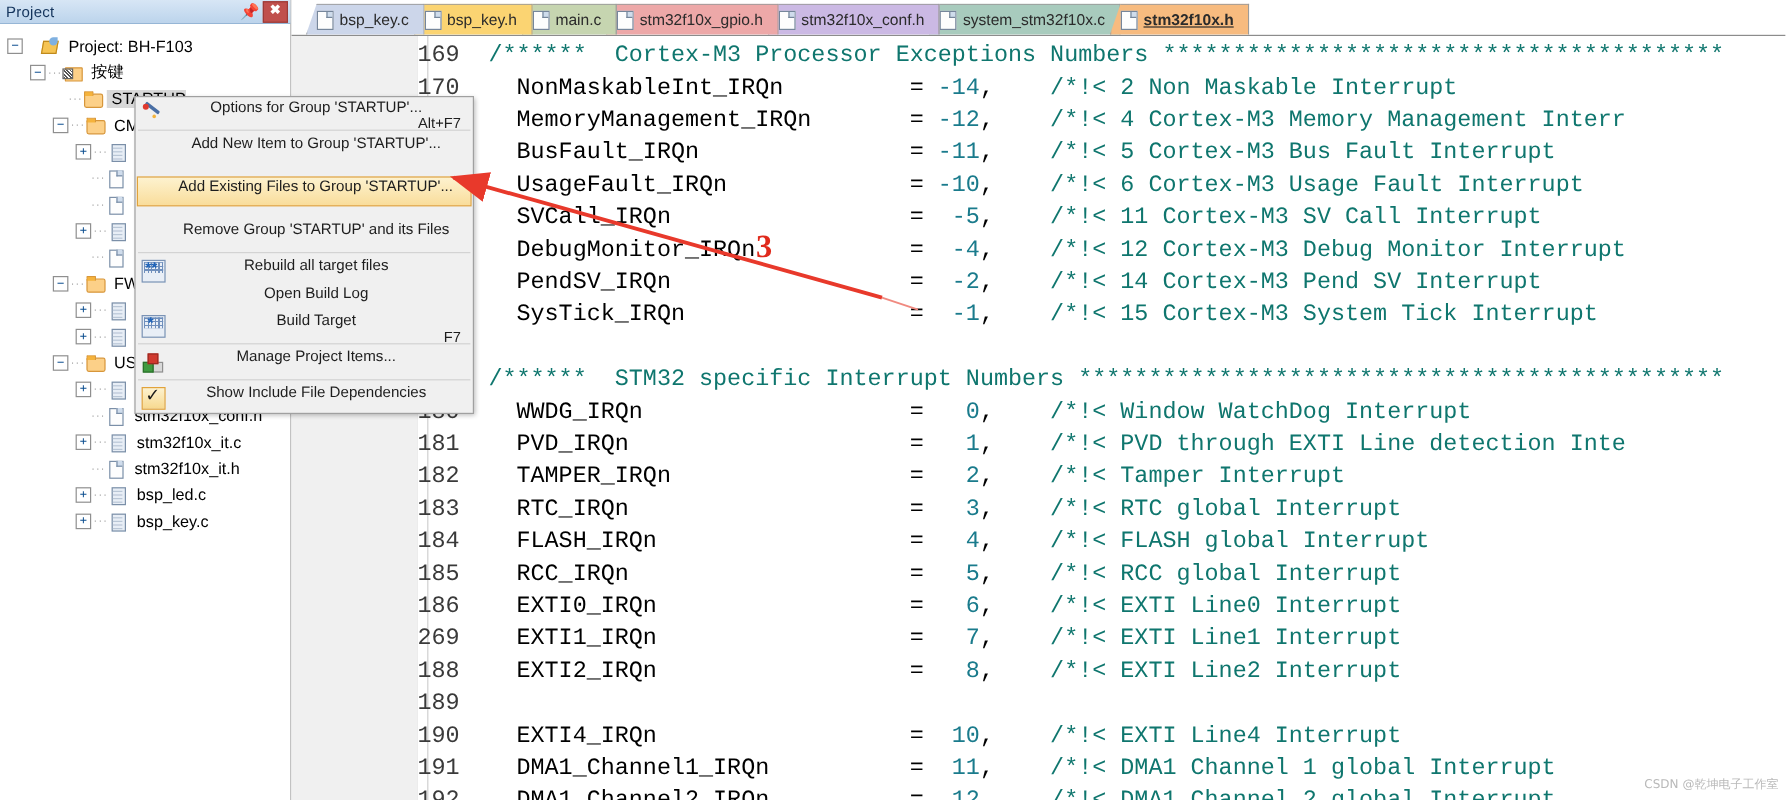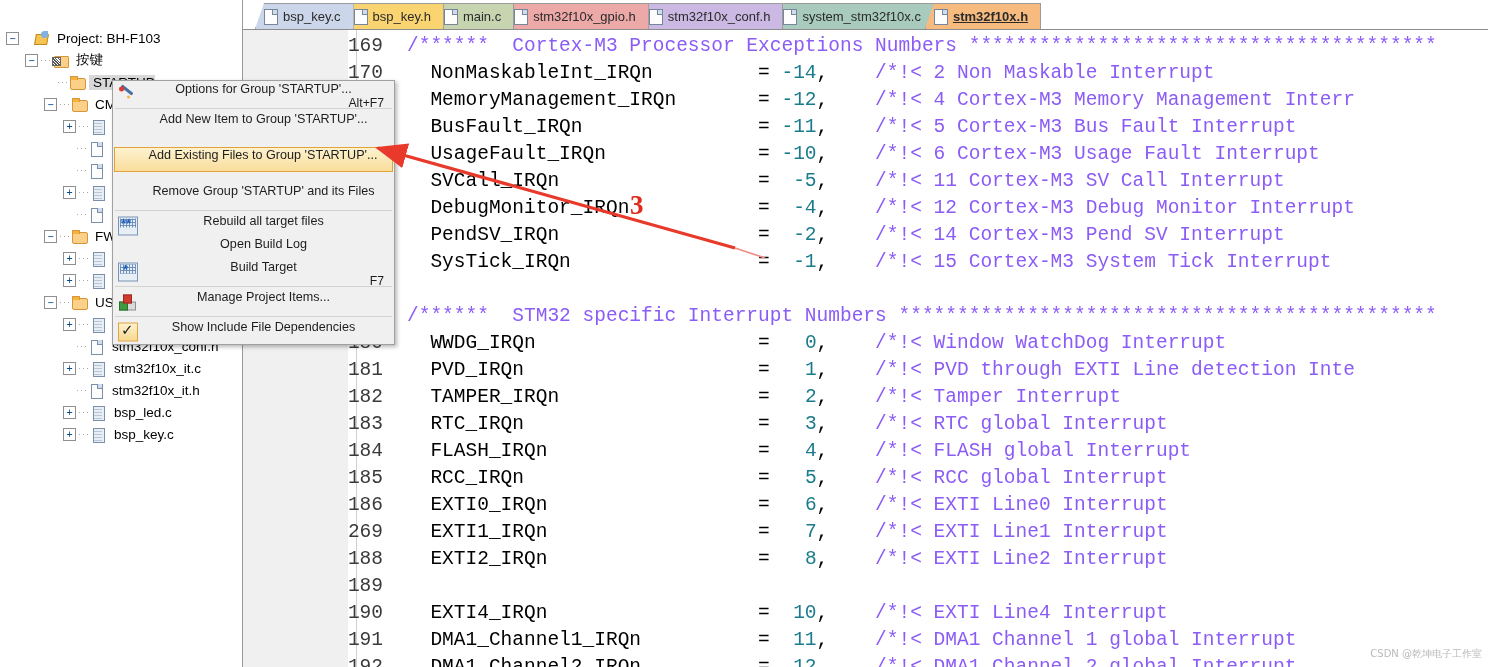--- a/index.html
+++ b/index.html
@@ -138,21 +138,21 @@
   }
   .crow{
     position:absolute;left:0;right:0;height:27px;line-height:27px;
     font-family:"Liberation Mono","DejaVu Sans Mono",monospace;
     font-size:19.5px;white-space:pre;margin-left:44px;
   }
   .lnum{
     position:absolute;left:0;width:96px;text-align:right;color:#3a3a3a;
   }
   .ctext{position:absolute;left:120px;color:#000;}
-  .cmt{color:#8b5cf6;}
+  .cmt{color:#0f766e;}
   .num{color:#1a7b8c;}
   .op{color:#000;}
 
   
   #ctx-menu{
     position:absolute;left:112px;top:80px;width:283px;
     background:#f0f0f0;border:1px solid #a0a0a0;
     box-shadow:2px 2px 4px rgba(0,0,0,.28);
     z-index:50;font-size:12.6px;color:#1d1d1d;
     padding:1px 0;box-sizing:border-box;
@@ -222,20 +222,25 @@
   
   #watermark{
     position:absolute;right:6px;bottom:6px;color:#b9b9b9;font-size:10px;
     font-family:"DejaVu Sans",sans-serif;z-index:40;white-space:nowrap;
   }
 </style>
 </head>
 <body>
 
 <div id="project-panel">
+  <div id="project-titlebar">
+    <span class="ttl">Project</span>
+    <span class="pin-icon">📌</span>
+    <span class="close-btn">✖</span>
+  </div>
   <div id="tree">
       <div class="tnode" style="padding-left: 6px;">
         <span class="expander">−</span>
         <span class="dots"></span>
         <span class="ico proj"></span>
         <span class="lbl">Project: BH-F103</span>
       </div>
       <div class="tnode" style="padding-left: 25px;">
         <span class="expander">−</span>
         <span class="dots">···</span>

